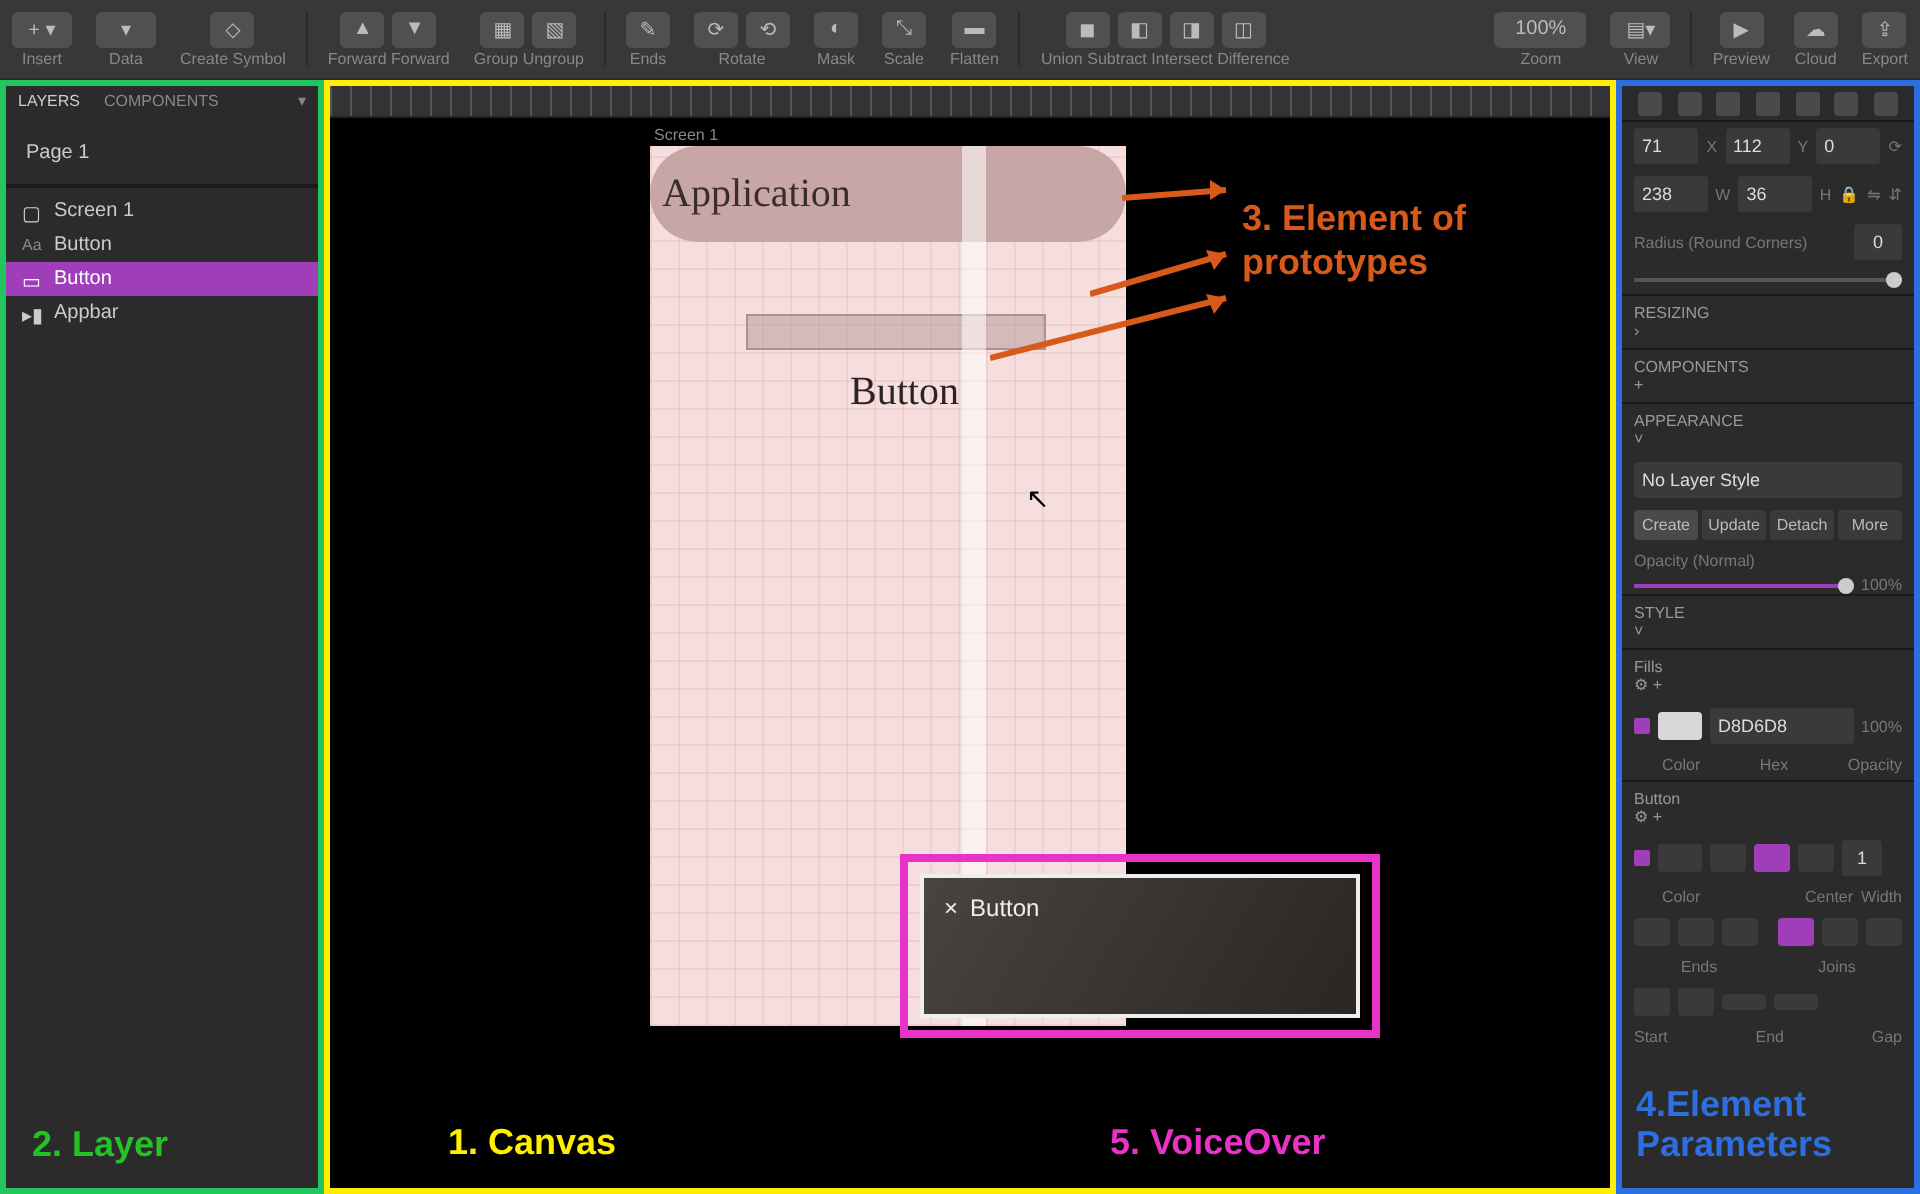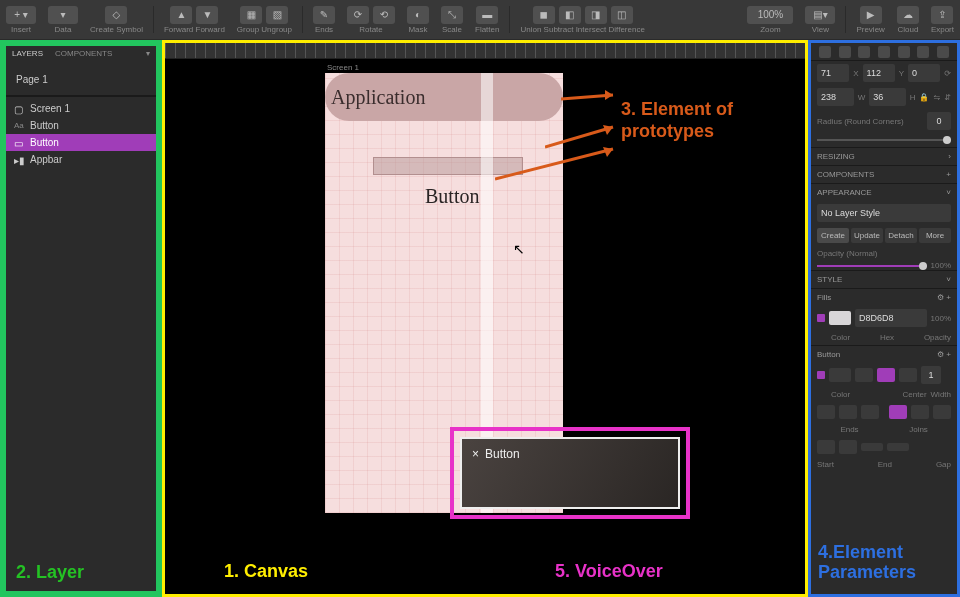--- a/index.html
+++ b/index.html
@@ -11,21 +11,21 @@
 .tb-icons { display: flex; gap: 4px; }
 .tb-btn { width: 22px; height: 18px; background: #505050; border-radius: 3px; display: flex; align-items: center; justify-content: center; color: #bbb; font-size: 10px; }
 .tb-btn.drop { width: 30px; }
 .tb-label { font-size: 8px; color: #888; }
 .tb-sep { width: 1px; background: #2a2a2a; margin: 6px 4px; }
 
 
 .main { display: flex; height: 557px; }
 
 
-.left { width: 162px; background: #2b2b2b; border: 6px solid #22c55e; display: flex; flex-direction: column; }
+.left { width: 162px; background: #2b2b2b; border: 3px solid #22c55e; display: flex; flex-direction: column; }
 .left-tabs { display: flex; height: 18px; font-size: 8px; color: #888; }
 .left-tab { padding: 3px 6px; }
 .left-tab.active { color: #ccc; }
 .pages { padding: 6px 8px; border-bottom: 1px solid #1a1a1a; }
 .page-row { font-size: 10px; color: #ccc; padding: 4px 2px; }
 .layers { flex: 1; }
 .layer-row { display: flex; align-items: center; padding: 3px 8px; font-size: 10px; color: #ccc; gap: 6px; }
 .layer-row.root { border-top: 1px solid #1a1a1a; padding-top: 6px; }
 .layer-row.child { padding-left: 8px; }
 .layer-row.sel { background: #a03db8; color: #fff; }
@@ -57,21 +57,21 @@
 .vo-box { position: absolute; border: 4px solid #e832c8; top: 368px; left: 285px; width: 240px; height: 92px; }
 .vo-inner { position: absolute; inset: 6px; border: 2px solid #eee; background: linear-gradient(120deg,#4a4340,#2a2624); padding: 8px 10px; color: #eee; font-size: 12px; display: flex; align-items: flex-start; gap: 6px; }
 
 
 .right { width: 152px; background: #2b2b2b; border: 3px solid #2d6fe0; font-size: 9px; color: #bbb; overflow: hidden; }
 .rp-row { display: flex; align-items: center; padding: 3px 6px; gap: 4px; }
 .rp-align { height: 18px; display: flex; justify-content: space-around; border-bottom: 1px solid #1a1a1a; padding: 3px 4px; }
 .rp-align span { width: 12px; height: 12px; background: #4a4a4a; border-radius: 2px; }
 .rp-field { background: #3a3a3a; border-radius: 2px; padding: 4px 4px; flex: 1; text-align: left; color: #ddd; font-size: 9px; }
 .rp-sub { font-size: 8px; color: #777; }
-.rp-sect { padding: 4px 6px; font-size: 8px; color: #999; border-top: 1px solid #1a1a1a; display: flex; justify-content: space-between; }
+.rp-sect { padding: 4px 6px; font-size: 8px; color: #999; border-top: 1px solid #1a1a1a; display: flex; justify-content: space-between; flex-direction: column; }
 .rp-style-btns { display: flex; gap: 2px; padding: 3px 6px; }
 .rp-style-btns div { flex: 1; background: #3a3a3a; text-align: center; padding: 3px 0; font-size: 8px; border-radius: 2px; }
 .rp-slider { height: 2px; background: #a03db8; margin: 6px; position: relative; }
 .rp-slider::after { content: ""; position: absolute; right: 0; top: -3px; width: 8px; height: 8px; border-radius: 50%; background: #ccc; }
 .rp-swatch { width: 22px; height: 14px; background: #d8d6d8; border-radius: 2px; }
 .rp-swatch.dark { background: #3a3a3a; }
 .rp-check { width: 8px; height: 8px; background: #a03db8; border-radius: 1px; }
 .rp-border-row { display: flex; gap: 4px; padding: 3px 6px; align-items: center; }
 .rp-border-cell { width: 18px; height: 14px; background: #3a3a3a; border-radius: 2px; }
 .rp-border-cell.sel { background: #a03db8; }

